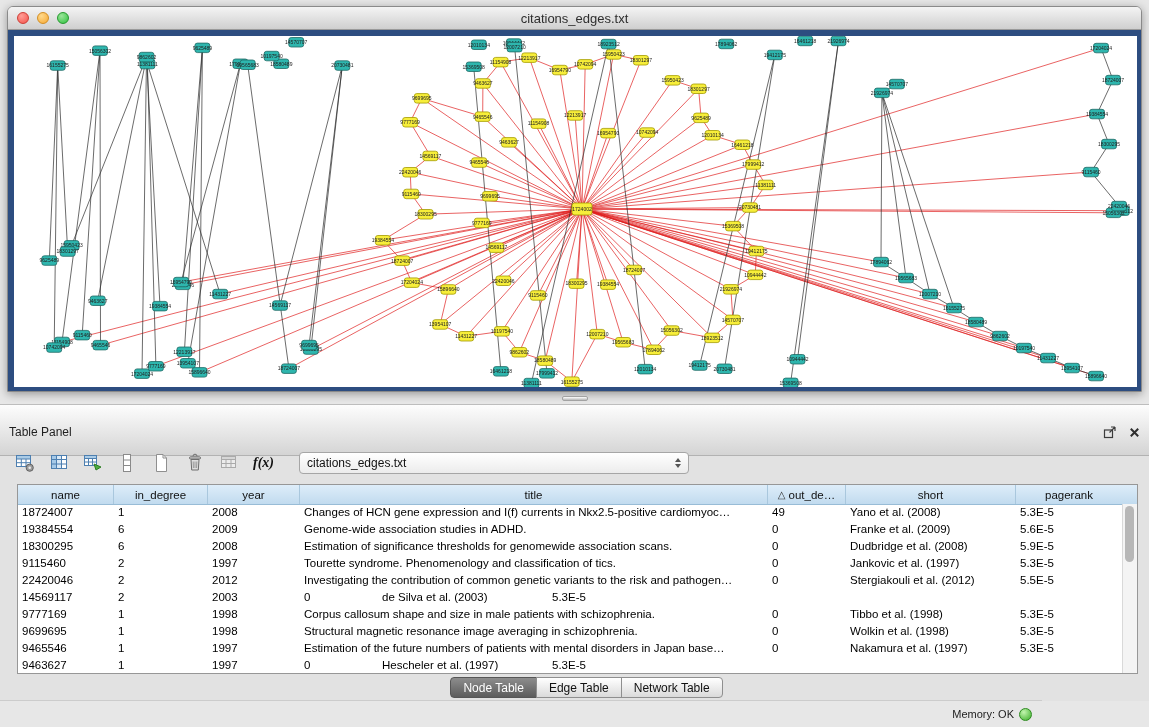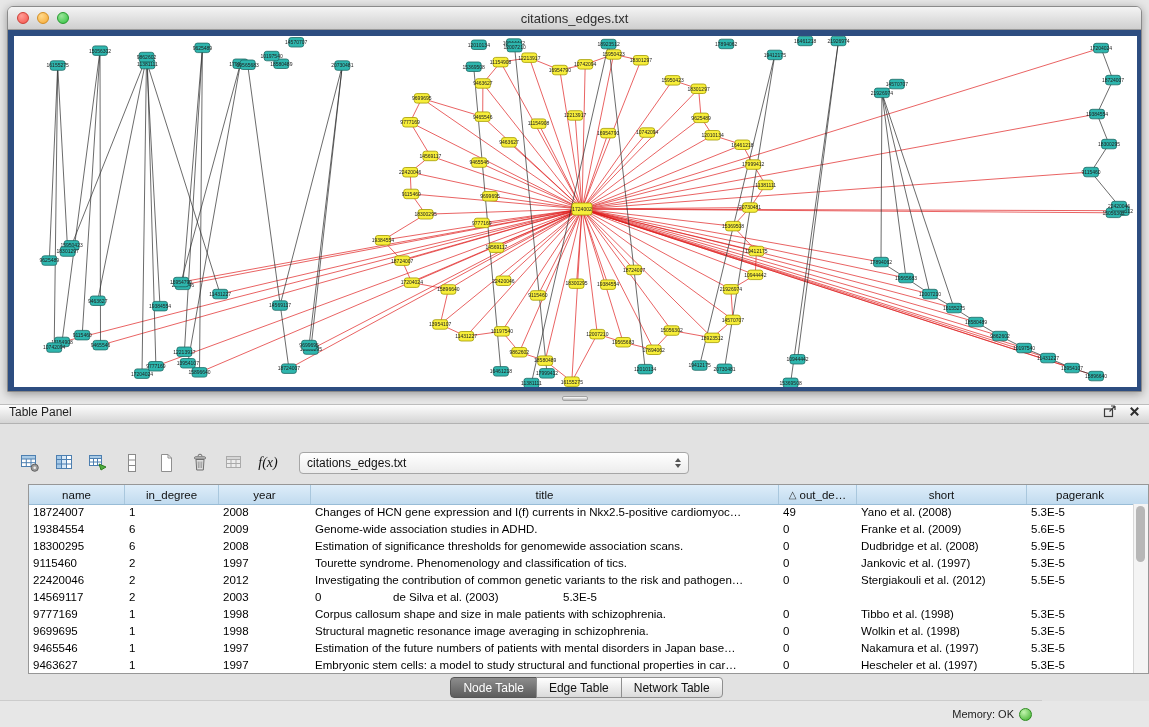--- a/index.html
+++ b/index.html
@@ -22,39 +22,39 @@
   #net-svg{display:block;background:#ffffff;}
 
   
   .splitter{position:absolute;top:393px;left:0;width:1149px;height:11px;}
   .grip{display:block;margin:3px auto 0;width:26px;height:5px;border-radius:2px;
         background:linear-gradient(#ffffff,#b9b9b9);border:1px solid #a2a2a2;box-sizing:border-box;}
 
   
   .table-panel{position:absolute;top:404px;left:0;width:1149px;height:296px;background:#e2e2e2;border-top:1px solid #bdbdbd;}
   .panel-header{height:18px;background:linear-gradient(#fdfdfd,#d4d4d4);border-bottom:1px solid #b2b2b2;
-                display:flex;align-items:flex-start;padding:0 9px;}
+                display:flex;align-items:flex-end;padding:16px 9px;}
   .panel-title{font-size:12px;color:#1f1f1f;}
   .panel-actions{margin-left:auto;display:flex;align-items:center;gap:12px;}
   .hdr-btn{display:inline-flex;align-items:center;cursor:default;}
 
   .toolbar{position:absolute;top:44px;left:13px;display:flex;align-items:center;}
   .tb{width:30px;height:28px;border:none;background:transparent;padding:0;margin:0 2px;
-      display:flex;align-items:center;justify-content:center;}
+      display:flex;align-items:center;font-weight:bold;}
   .tb.fx span{font-family:"Liberation Serif",serif;font-style:italic;font-size:14px;color:#111;}
   .dropdown{margin-left:14px;width:390px;height:22px;background:linear-gradient(#ffffff,#ececec);
             border:1px solid #a6a6a6;border-radius:4px;display:flex;align-items:center;
             padding:0 7px;box-sizing:border-box;font-size:12px;color:#111;}
   .dd-arrows{margin-left:auto;display:flex;flex-direction:column;gap:2px;}
   .dd-arrows i{display:block;width:0;height:0;border-left:3.5px solid transparent;border-right:3.5px solid transparent;}
   .dd-arrows .up{border-bottom:4px solid #555;}
   .dd-arrows .dn{border-top:4px solid #555;}
 
   
-  .table-wrap{position:absolute;top:79px;left:28px;width:1121px;height:190px;background:#ffffff;
+  .table-wrap{position:absolute;top:79px;left:17px;width:1121px;height:190px;background:#ffffff;
               border:1px solid #979797;box-sizing:border-box;overflow:hidden;}
   .table-head{display:flex;height:19px;background:linear-gradient(#deedf9,#c1dbef);border-bottom:1px solid #98bcd6;}
   .th{box-sizing:border-box;font-size:11.5px;line-height:18px;text-align:center;color:#111;
       border-right:1px solid #a9c7dd;white-space:nowrap;overflow:hidden;display:flex;align-items:center;justify-content:center;gap:3px;}
   .sort{font-size:10px;color:#333;}
   .c0{width:96px;}.c1{width:94px;}.c2{width:92px;}.c3{width:468px;}.c4{width:78px;}.c5{width:170px;}.c6{width:106px;border-right:none;}
   .rows{position:absolute;top:19px;left:0;right:15px;bottom:0;overflow:hidden;}
   .tr{display:flex;height:17px;line-height:17px;}
   .td{box-sizing:border-box;font-size:11.5px;white-space:nowrap;overflow:hidden;padding:0 4px;color:#000;}
   .td.a-c{text-align:left;}
@@ -963,21 +963,20 @@
           <div class="td c2 a-c">1997</div>
           <div class="td c3">Estimation of the future numbers of patients with mental disorders in Japan base…</div>
           <div class="td c4">0</div>
           <div class="td c5 a-c">Nakamura et al. (1997)</div>
           <div class="td c6 a-c">5.3E-5</div>
         </div>
         <div class="tr">
           <div class="td c0">9463627</div>
           <div class="td c1">1</div>
           <div class="td c2 a-c">1997</div>
-          <div class="td c3">Embryonic stem cells: a model to study structural and functional properties in car…</div>
           <div class="td c4">0</div>
           <div class="td c5 a-c">Hescheler et al. (1997)</div>
           <div class="td c6 a-c">5.3E-5</div>
         </div>
       </div>
     <div class="vscroll">
       <span class="thumb"></span>
     </div>
   </div>
 

